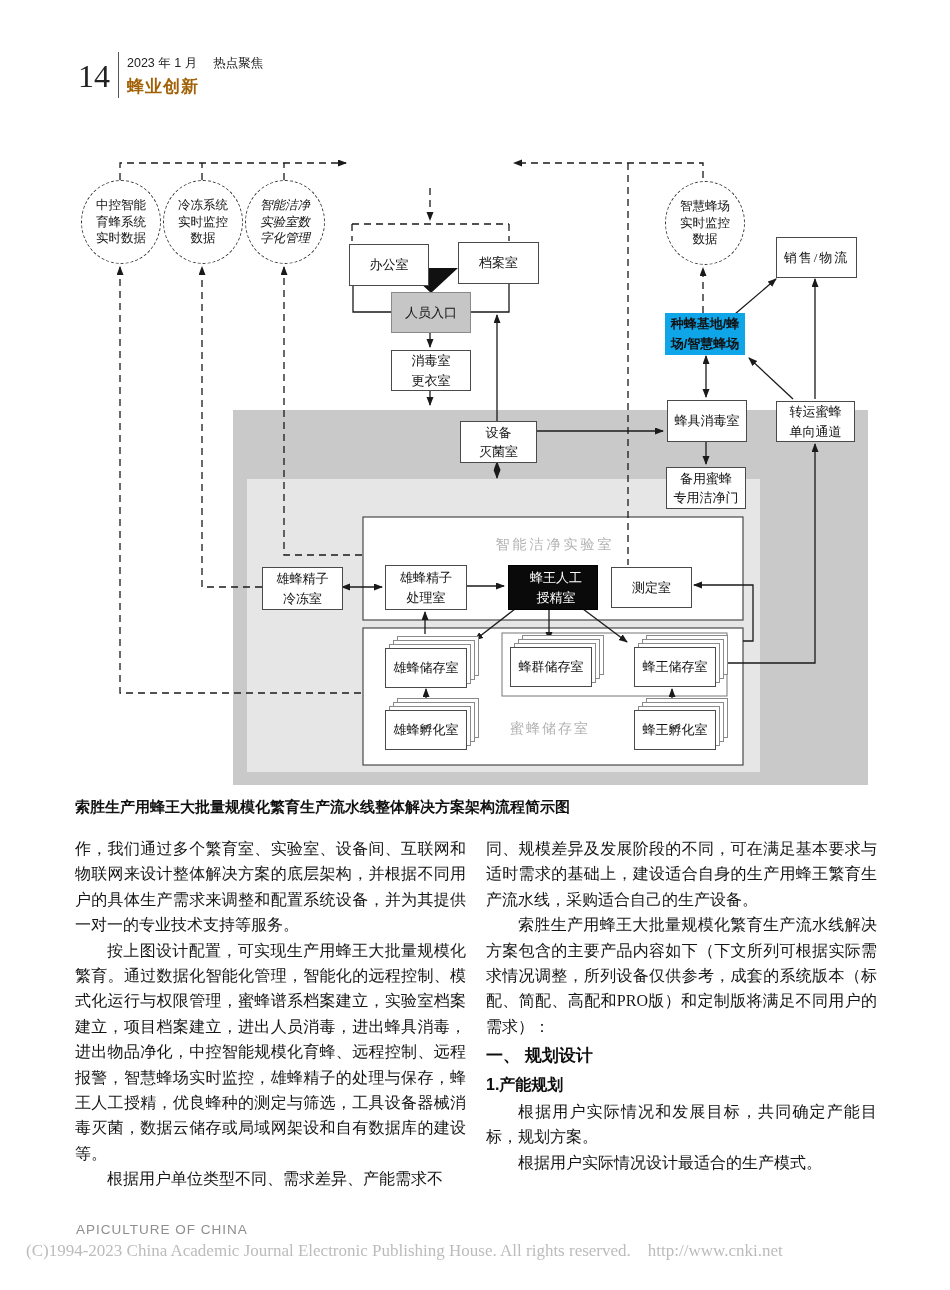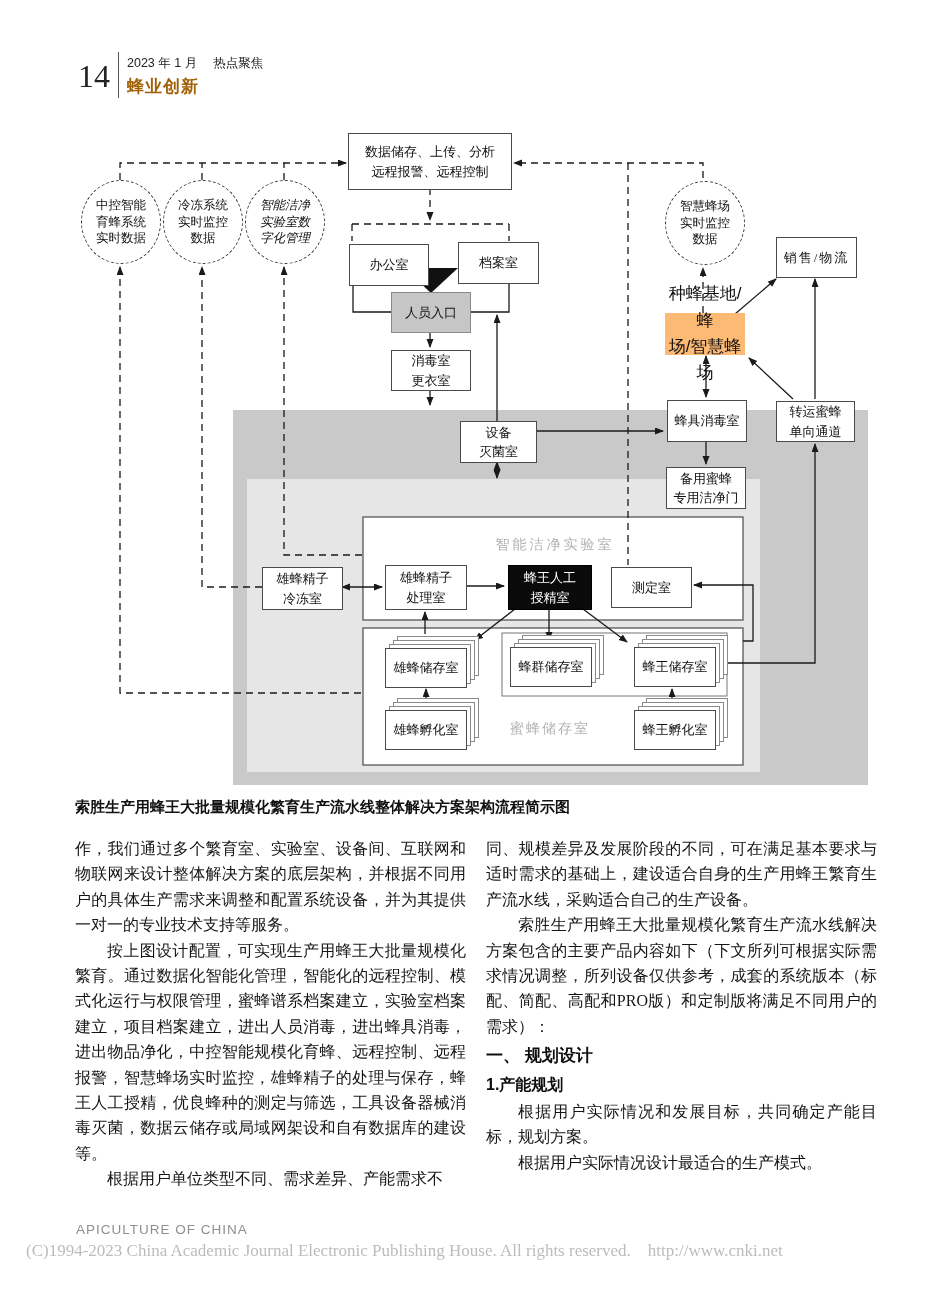--- a/index.html
+++ b/index.html
@@ -18,21 +18,21 @@
   
   .diagram{position:absolute;left:0;top:0;width:950px;height:800px;}
   .gray-outer{position:absolute;left:233px;top:410px;width:635px;height:375px;background:#c9c9c9;}
   .gray-inner{position:absolute;left:247px;top:479px;width:513px;height:293px;background:#e6e6e6;}
   .dsvg{position:absolute;left:0;top:0;z-index:2;}
   .box{position:absolute;z-index:3;background:#fff;border:1px solid #4a4a4a;
        display:flex;align-items:center;justify-content:center;text-align:center;
        white-space:pre-line;font-size:13px;line-height:1.5;color:#111;}
   .box.gray{background:#c6c6c6;border:1.5px solid #8a8a8a;}
   .box.black{background:#0a0a0a;color:#ffffff;border-color:#000;}
-  .box.hl{background:#fdba74;border:none;font-family:"Liberation Sans","DejaVu Sans",sans-serif;font-weight:normal;font-size:17px;line-height:1.55;}
+  .box.hl{background:#0ea5e9;border:none;font-family:"Liberation Sans","DejaVu Sans",sans-serif;font-weight:bold;font-size:13px;line-height:1.55;}
   .circle{position:absolute;z-index:3;background:#fff;border:1.5px dashed #333;border-radius:50%;
           display:flex;align-items:center;justify-content:center;text-align:center;
           white-space:pre-line;font-size:12.5px;line-height:1.35;color:#111;}
   .zonelabel{position:absolute;z-index:3;color:#b2b2b2;font-size:14px;letter-spacing:3px;text-align:center;}
   .stack{position:absolute;z-index:3;}
   .stack .lyr{position:absolute;left:0;top:0;width:80px;height:38px;background:#fff;border:1px solid #8a8a8a;}
   .stack .l1{transform:translate(12px,-12px);}
   .stack .l2{transform:translate(8px,-8px);}
   .stack .l3{transform:translate(4px,-4px);}
   .stack .front{position:absolute;left:0;top:0;width:80px;height:38px;background:#fff;border:1px solid #4a4a4a;
@@ -138,22 +138,20 @@
     <div class="circle" style="left:163px;top:180px;width:78px;height:82px;">冷冻系统
 实时监控
 数据</div>
     <div class="circle" style="left:245px;top:180px;width:78px;height:82px;font-style:italic;">智能洁净
 实验室数
 字化管理</div>
     <div class="circle" style="left:665px;top:181px;width:78px;height:82px;">智慧蜂场
 实时监控
 数据</div>
 
-    <div class="box" style="left:348px;top:133px;width:162px;height:55px;">数据储存、上传、分析
-远程报警、远程控制</div>
     <div class="box" style="left:325px;top:244px;width:78px;height:40px;margin-left:24px;">办公室</div>
     <div class="box" style="left:458px;top:242px;width:79px;height:40px;">档案室</div>
     <div class="box gray" style="left:391px;top:292px;width:78px;height:39px;">人员入口</div>
     <div class="box" style="left:391px;top:350px;width:78px;height:39px;">消毒室
 更衣室</div>
     <div class="box" style="left:460px;top:421px;width:75px;height:40px;">设备
 灭菌室</div>
     <div class="box" style="left:776px;top:237px;width:79px;height:39px;letter-spacing:2px;">销售/物流</div>
     <div class="box hl" style="left:665px;top:313px;width:80px;height:42px;">种蜂基地/蜂
 场/智慧蜂场</div>
@@ -161,21 +159,21 @@
     <div class="box" style="left:776px;top:401px;width:77px;height:39px;">转运蜜蜂
 单向通道</div>
     <div class="box" style="left:666px;top:467px;width:78px;height:40px;">备用蜜蜂
 专用洁净门</div>
 
     <div class="zonelabel" style="left:475px;top:536px;width:160px;">智能洁净实验室</div>
     <div class="box" style="left:262px;top:567px;width:79px;height:41px;">雄蜂精子
 冷冻室</div>
     <div class="box" style="left:385px;top:565px;width:80px;height:43px;">雄蜂精子
 处理室</div>
-    <div class="box black" style="left:508px;top:565px;width:82px;height:43px;">蜂王人工
+    <div class="box black" style="left:508px;top:565px;width:82px;height:43px;padding-left:6px;">蜂王人工
 授精室</div>
     <div class="box" style="left:611px;top:567px;width:79px;height:39px;">测定室</div>
 
     <div class="stack" style="left:385px;top:648px;width:80px;height:38px;">
       <div class="lyr l1"></div>
         <div class="lyr l2"></div>
         <div class="lyr l3"></div>
       <div class="front">雄蜂储存室</div>
     </div>
     <div class="stack" style="left:510px;top:647px;width:80px;height:38px;border-radius:14px;">

